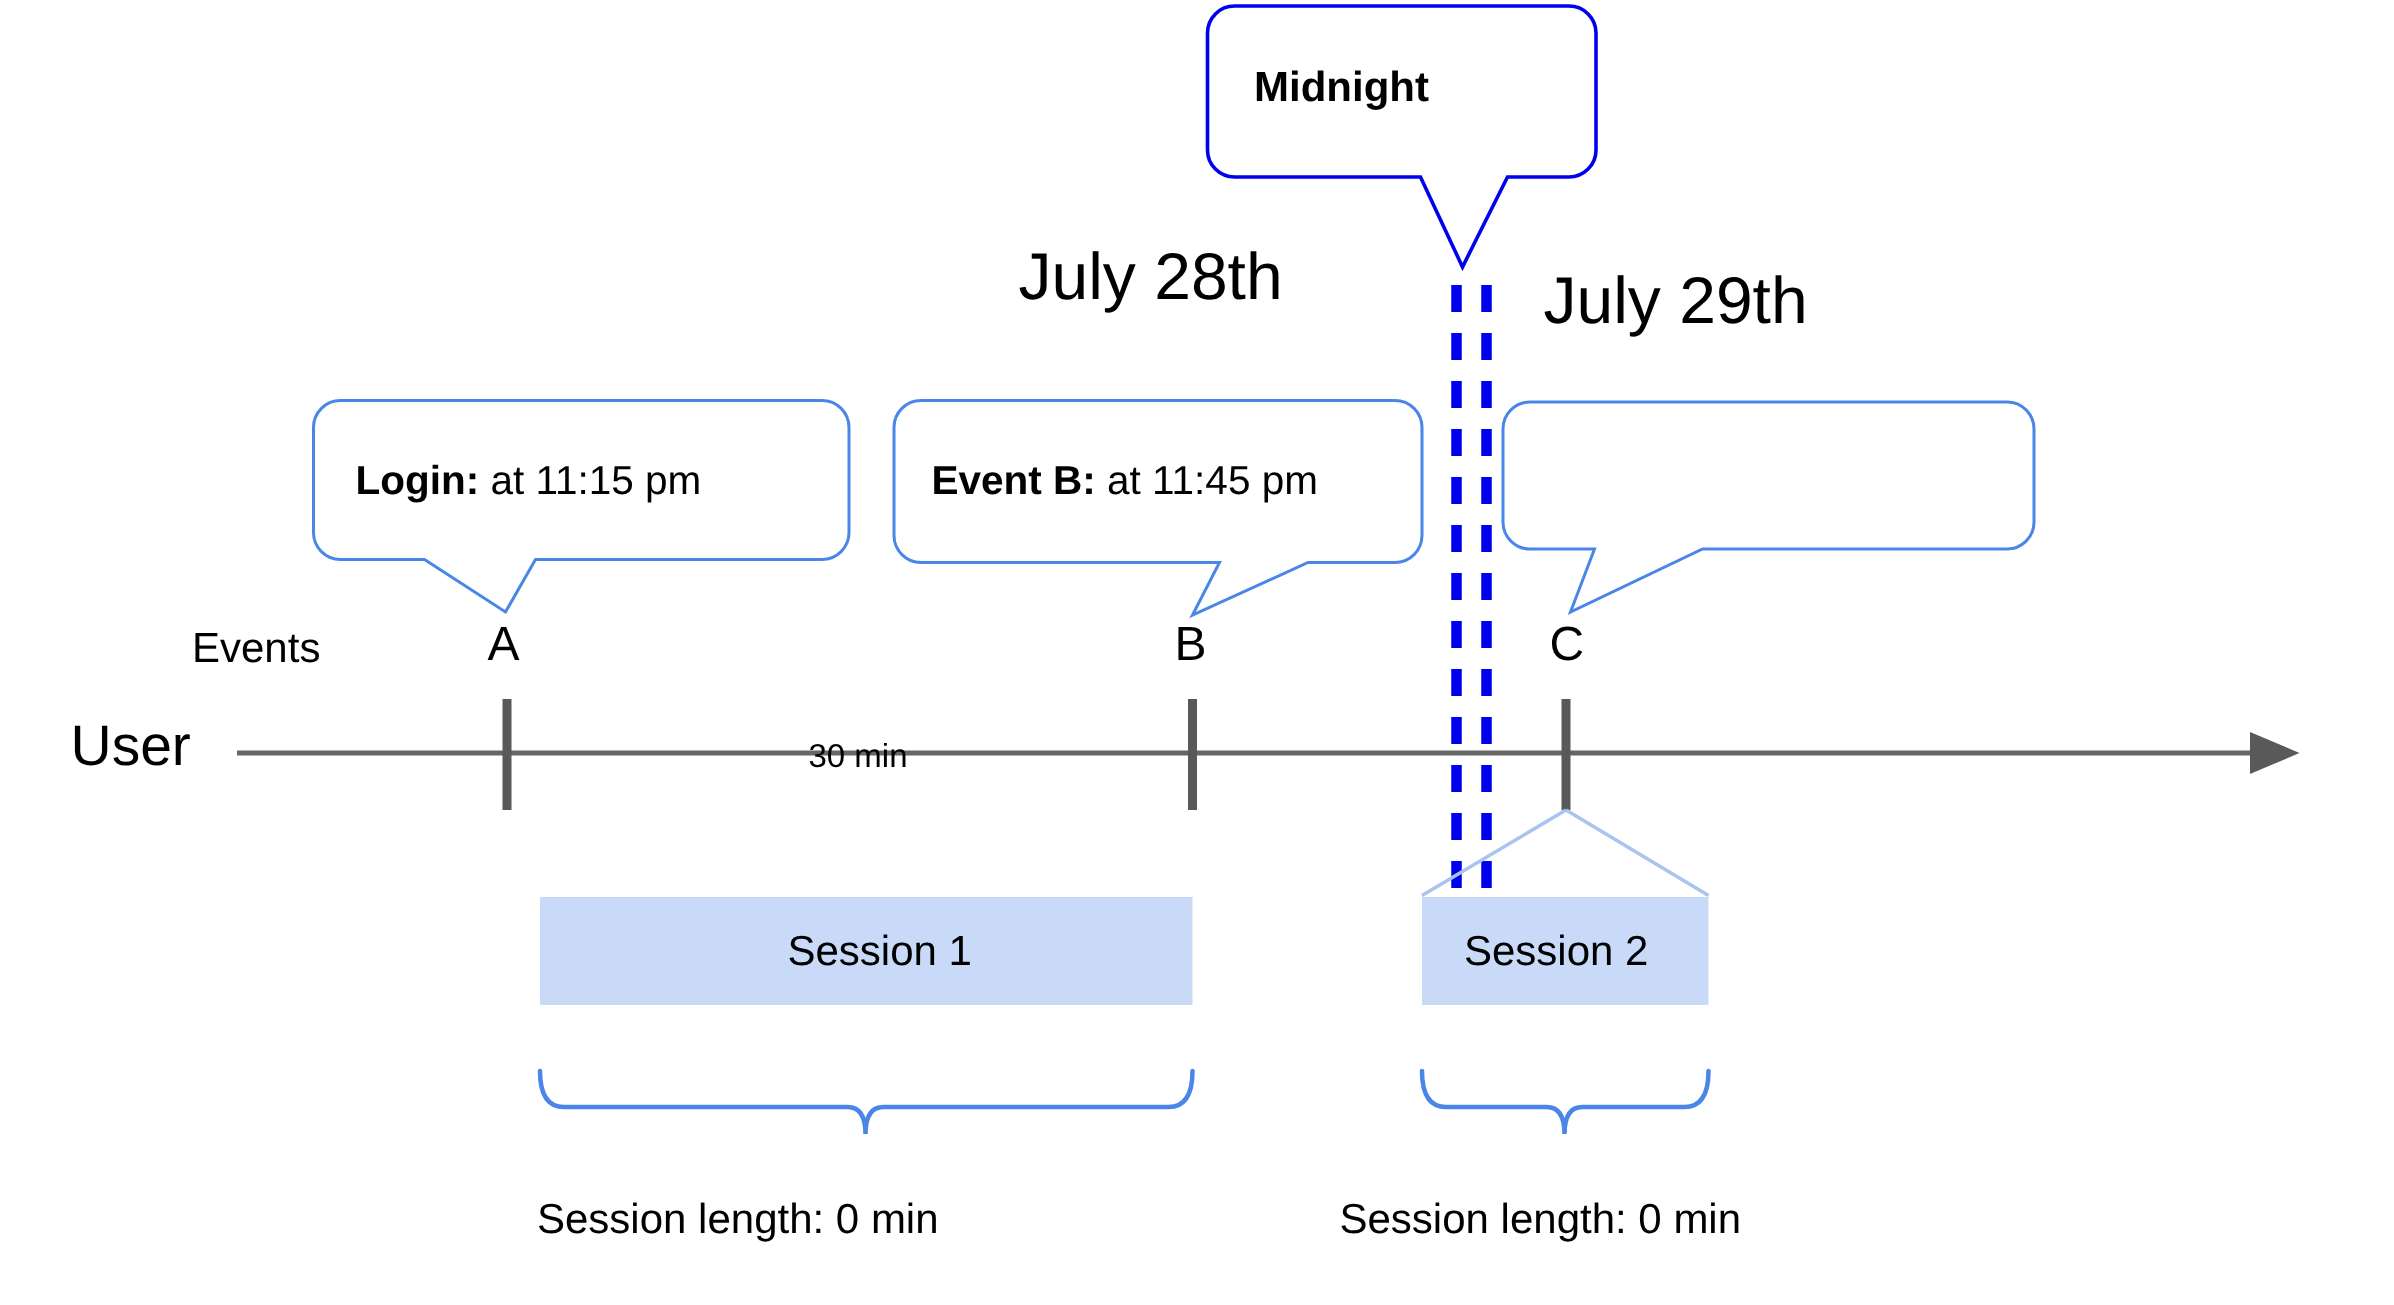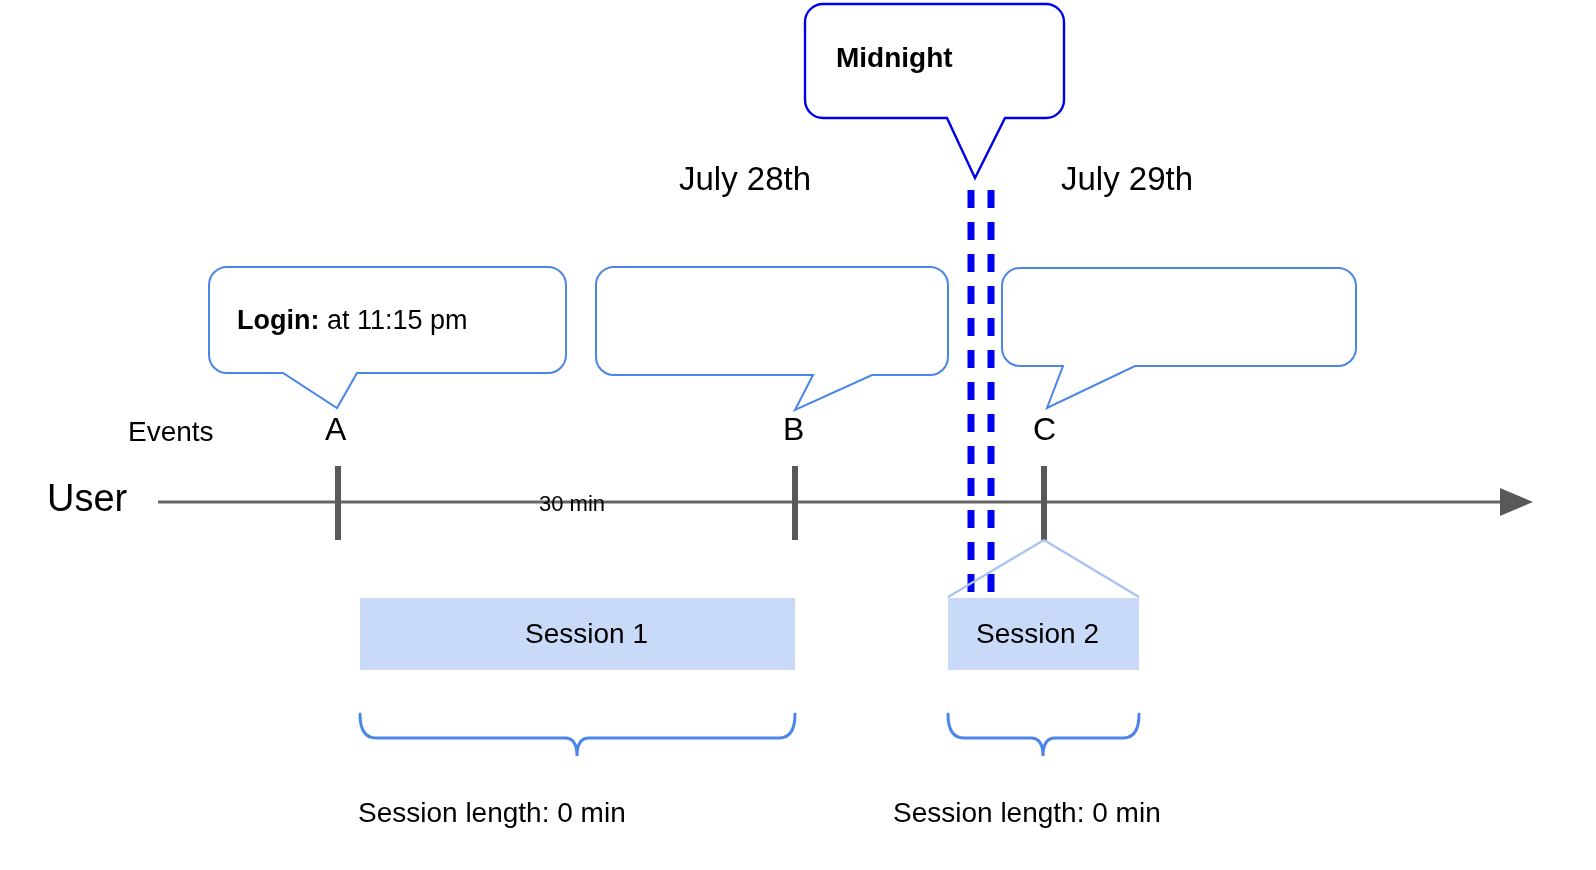--- a/index.html
+++ b/index.html
@@ -9,21 +9,21 @@
   svg.layer{position:absolute;left:0;top:0;width:1596px;height:870px;overflow:visible;}
 
   .txt{position:absolute;white-space:nowrap;}
 
   
   .callout-text{
     position:absolute;white-space:nowrap;font-size:27px;color:#000;
   }
   .callout-text b{font-weight:bold;margin-top:32px;}
 
-  .lbl-date{font-size:33px;}
+  .lbl-date{font-size:44px;}
   .lbl-midnight{font-size:28px;font-weight:bold;}
   .lbl-events{font-size:28px;}
   .lbl-user{font-size:38px;}
   .lbl-evt{font-size:32px;}
   .lbl-30min{font-size:22px;margin-top:44px;}
   .lbl-session{font-size:28px;}
   .lbl-slen{font-size:28px;}
 </style>
 </head>
 <body>
@@ -86,26 +86,29 @@
 
     <g fill="none" stroke="#4A86E8" stroke-width="3" stroke-linecap="round">
       <path d="M948,714 q0,24 16,24 H1031 q12,0 12,18 q0,-18 12,-18 H1123 q16,0 16,-24"></path>
     </g>
 
   </svg>
 
   <div class="txt lbl-midnight" style="left:836px;top:42px;">Midnight</div>
 
   <div class="txt lbl-date" style="left:679px;top:160px;">July 28th</div>
-  <div class="txt lbl-date" style="left:1029px;top:160px;margin-left:32px;">July 29th</div>
+  <div class="txt lbl-date" style="left:1029px;top:176px;">July 29th</div>
 
   <div class="callout-text" style="left:237px;top:305px;">
     <b>Login:</b><span> at 11:15 pm</span>
   </div>
 
+  <div class="callout-text" style="left:621px;top:305px;">
+    <b>Event B:</b><span> at 11:45 pm</span>
+  </div>
 
 
   <div class="txt lbl-events" style="left:128px;top:416px;">Events</div>
 
   <div class="txt lbl-evt" style="left:325px;top:411px;">A</div>
   <div class="txt lbl-evt" style="left:783px;top:411px;">B</div>
   <div class="txt lbl-evt" style="left:1033px;top:411px;">C</div>
 
   <div class="txt lbl-30min" style="left:539px;top:447px;">30 min</div>
 

